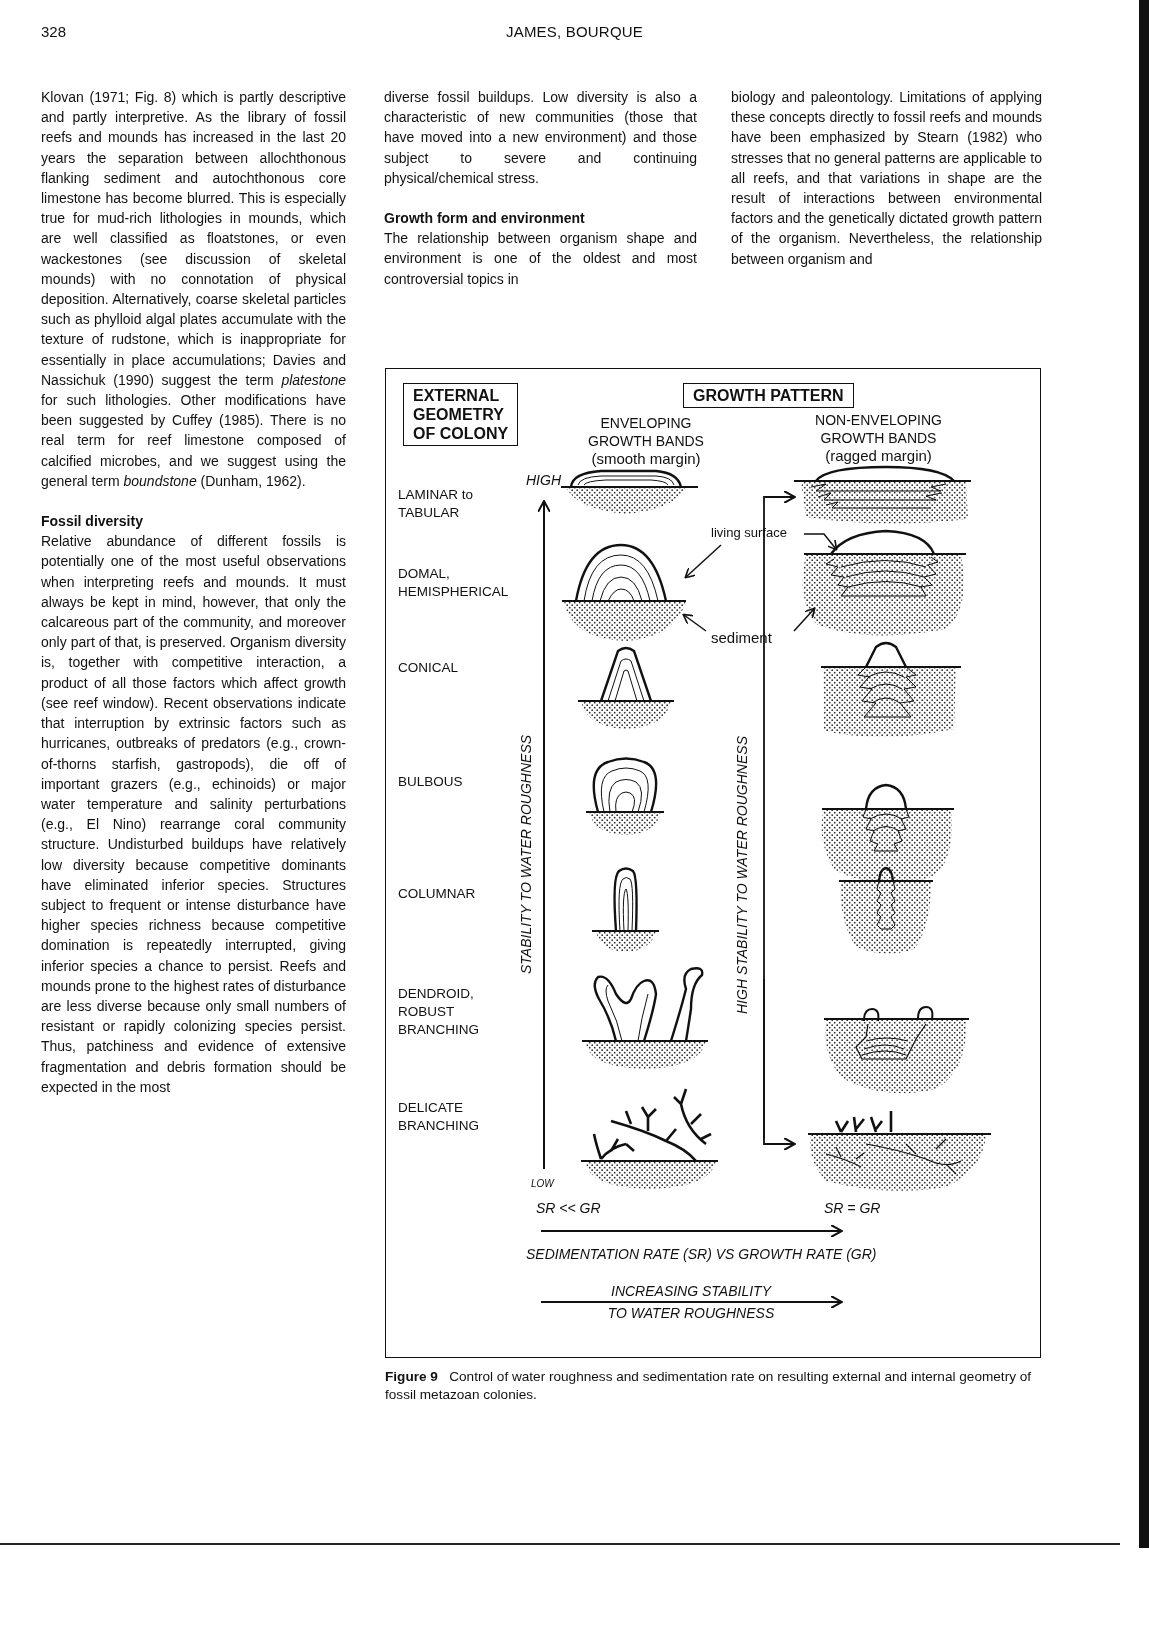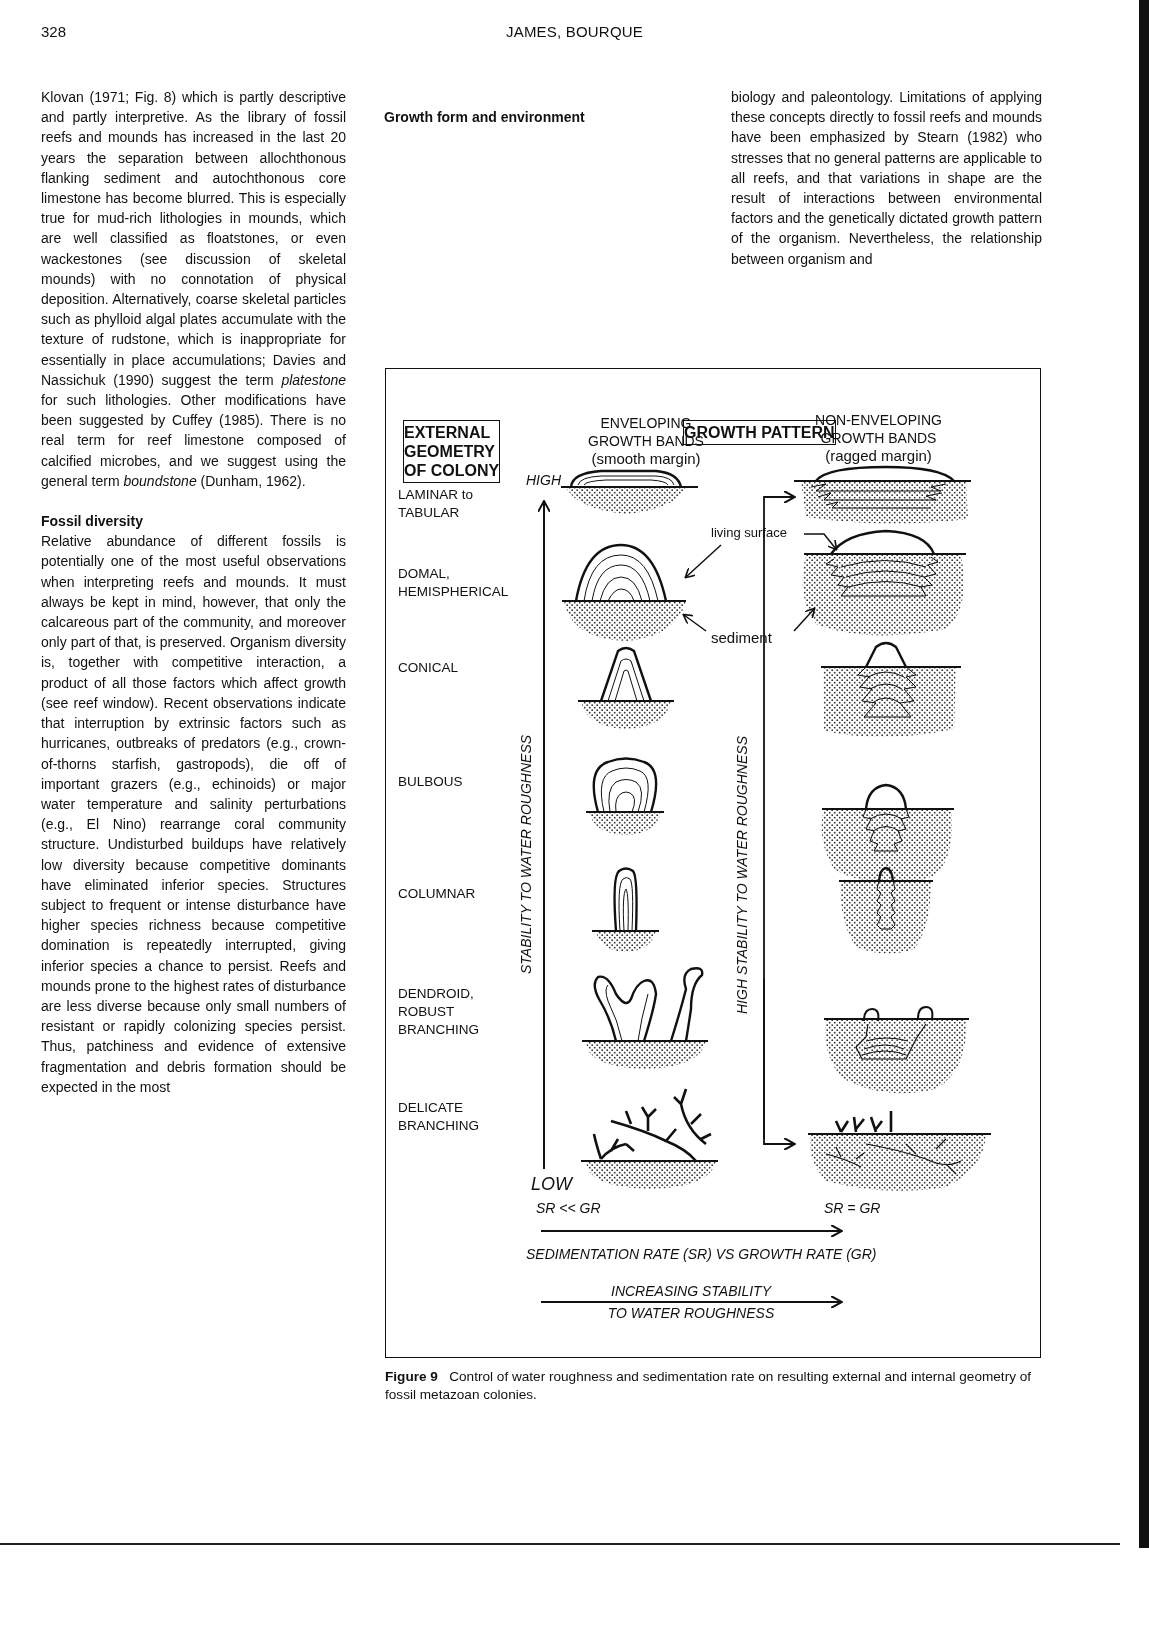--- a/index.html
+++ b/index.html
@@ -11,42 +11,44 @@
   .col p { margin:0; }
   .col-1 { left:41px; top:87px; width:305px; }
   .col-2 { left:384px; top:87px; width:313px; }
   .col-3 { left:731px; top:87px; width:311px; }
   .section-head { font-weight:bold; margin:0; }
   .gap { height:20px; }
   i { font-style:italic; }
   .figure { position:absolute; left:385px; top:368px; width:656px; height:990px; border:1.5px solid #111; box-sizing:border-box; }
   .figure svg { position:absolute; left:0; top:0; }
   .fig-text { position:absolute; font-size:14.5px; line-height:18px; }
-  .boxed { border:1.5px solid #111; padding:2px 0; font-weight:bold; font-size:16px; line-height:19px;margin-top:37px; }
+  .boxed { border:1.5px solid #111; padding:2px 9px; font-weight:bold; font-size:16px; line-height:19px; }
   .rot { position:absolute; font-style:italic; font-size:14px; white-space:nowrap; transform-origin:left top; transform:rotate(-90deg); }
   .caption { position:absolute; left:385px; top:1368px; width:660px; font-size:13.6px; line-height:18px; }
   .bottom-rule { position:absolute; left:0; top:1543px; width:1120px; height:2px; background:#222; }
   .right-edge { position:absolute; right:0; top:0; width:10px; height:1548px; background:#111; }
 </style>
 </head>
 <body>
 
 <div class="header-left">328</div>
 <div class="header-center">JAMES, BOURQUE</div>
 
 <div class="col col-1">
   <p><span>Klovan (1971; Fig. 8) which is partly descriptive and partly interpretive. As the library of fossil reefs and mounds has increased in the last 20 years the separation between allochthonous flanking sediment and autochthonous core limestone has become blurred. This is especially true for mud-rich lithologies in mounds, which are well classified as floatstones, or even wackestones (see discussion of skeletal mounds) with no connotation of physical deposition. Alternatively, coarse skeletal particles such as phylloid algal plates accumulate with the texture of rudstone, which is inappropriate for essentially in place accumulations; Davies and Nassichuk (1990) suggest the term </span><i>platestone</i><span> for such lithologies. Other modifications have been suggested by Cuffey (1985). There is no real term for reef limestone composed of calcified microbes, and we suggest using the general term </span><i>boundstone</i><span> (Dunham, 1962).</span></p>
   <div class="gap"></div>
   <p class="section-head">Fossil diversity</p>
   <p>Relative abundance of different fossils is potentially one of the most useful observations when interpreting reefs and mounds. It must always be kept in mind, however, that only the calcareous part of the community, and moreover only part of that, is preserved. Organism diversity is, together with competitive interaction, a product of all those factors which affect growth (see reef window). Recent observations indicate that interruption by extrinsic factors such as hurricanes, outbreaks of predators (e.g., crown-of-thorns starfish, gastropods), die off of important grazers (e.g., echinoids) or major water temperature and salinity perturbations (e.g., El Nino) rearrange coral community structure. Undisturbed buildups have relatively low diversity because competitive dominants have eliminated inferior species. Structures subject to frequent or intense disturbance have higher species richness because competitive domination is repeatedly interrupted, giving inferior species a chance to persist. Reefs and mounds prone to the highest rates of disturbance are less diverse because only small numbers of resistant or rapidly colonizing species persist. Thus, patchiness and evidence of extensive fragmentation and debris formation should be expected in the most</p>
 </div>
 
 <div class="col col-2">
+  <p>diverse fossil buildups. Low diversity is also a characteristic of new communities (those that have moved into a new environment) and those subject to severe and continuing physical/chemical stress.</p>
   <div class="gap"></div>
   <p class="section-head">Growth form and environment</p>
+  <p>The relationship between organism shape and environment is one of the oldest and most controversial topics in</p>
 </div>
 
 <div class="col col-3">
   <p>biology and paleontology. Limitations of applying these concepts directly to fossil reefs and mounds have been emphasized by Stearn (1982) who stresses that no general patterns are applicable to all reefs, and that variations in shape are the result of interactions between environmental factors and the genetically dictated growth pattern of the organism. Nevertheless, the relationship between organism and</p>
 </div>
 
 <div class="figure">
   <svg width="656" height="990" viewBox="0 0 656 990">
     <defs>
       <pattern id="dots" width="5" height="5" patternUnits="userSpaceOnUse">
@@ -234,21 +236,21 @@
     <div>DENDROID,</div>
     <div>ROBUST</div>
     <div>BRANCHING</div>
   </div>
   <div class="fig-text" style="left:12px; top:730px; font-size:13.5px;">
     <div>DELICATE</div>
     <div>BRANCHING</div>
   </div>
 
   <div class="fig-text" style="left:140px; top:102px; font-style:italic; font-size:14px;">HIGH</div>
-  <div class="fig-text" style="left:145px; top:806px; font-style:italic; font-size:18px;">LOW</div>
+  <div class="fig-text" style="left:145px; top:806px; font-style:italic; font-size:10px;">LOW</div>
   <div class="fig-text" style="left:325px; top:155px; font-size:13px;">living surface</div>
   <div class="fig-text" style="left:325px; top:260px; font-size:15px;">sediment</div>
 
   <div class="rot" style="left:132px; top:605px;">STABILITY TO WATER ROUGHNESS</div>
   <div class="rot" style="left:348px; top:645px;">HIGH STABILITY TO WATER ROUGHNESS</div>
 
   <div class="fig-text" style="left:150px; top:830px; font-style:italic; font-size:14px;">SR &lt;&lt; GR</div>
   <div class="fig-text" style="left:438px; top:830px; font-style:italic; font-size:14px;">SR = GR</div>
   <div class="fig-text" style="left:140px; top:876px; width:400px; font-style:italic; font-size:14px;">SEDIMENTATION RATE (SR) VS GROWTH RATE (GR)</div>
   <div class="fig-text" style="left:155px; top:913px; width:300px; text-align:center; font-style:italic; font-size:14px;">INCREASING STABILITY</div>

